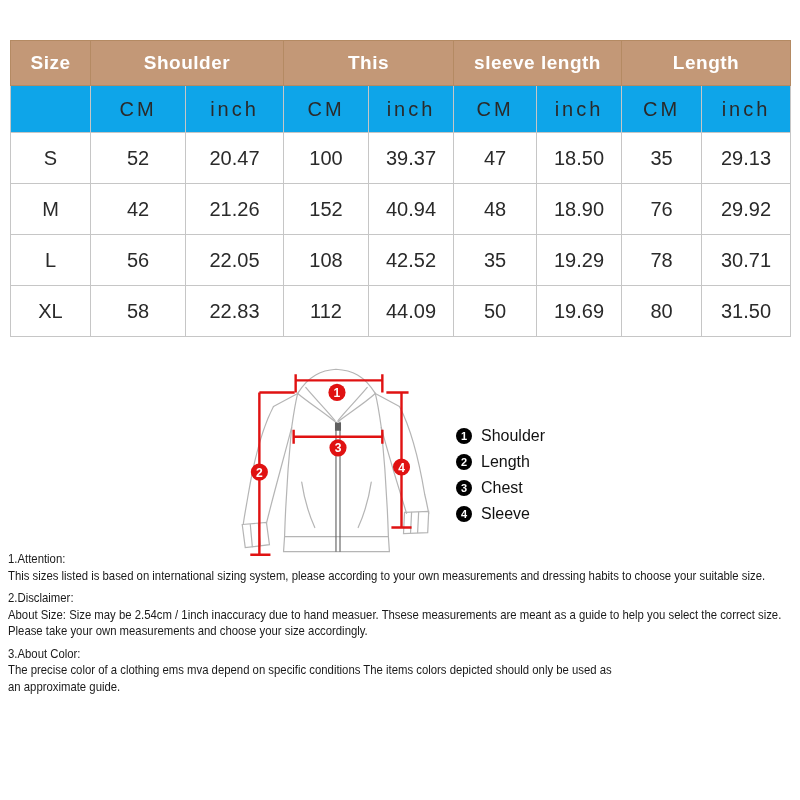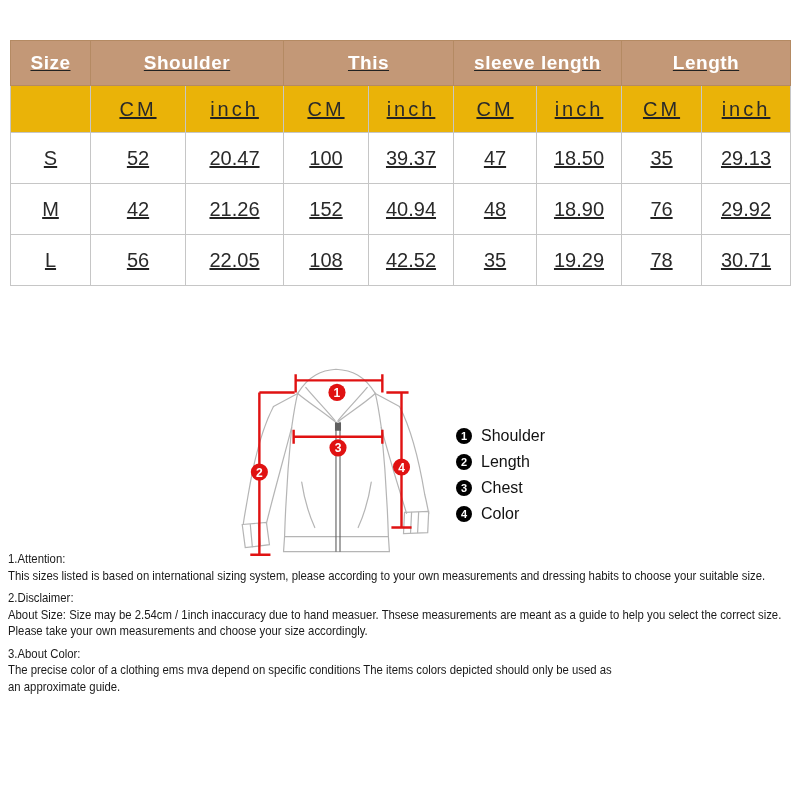--- a/index.html
+++ b/index.html
@@ -1,24 +1,24 @@
 <!DOCTYPE html>
 <html><head>
 <meta charset="utf-8">
 <style>
   html,body{margin:0;padding:0;background:#fff;}
   .canvas{position:relative;width:800px;height:800px;background:#fff;overflow:hidden;
           font-family:"Liberation Sans",sans-serif;color:#222;}
 
   
-  .size-table{position:absolute;left:10px;top:40px;width:780px;border-collapse:collapse;table-layout:fixed;text-decoration:underline;}
+  .size-table{position:absolute;left:10px;top:40px;width:780px;border-collapse:collapse;table-layout:fixed;}
   .size-table th,.size-table td{border:1px solid #c6c6c6;text-align:center;vertical-align:middle;padding:0;}
   .head-row th{background:#c39877;color:#fff;font-size:19px;font-weight:600;height:44px;
                border:1px solid #b48a63;letter-spacing:.5px;}
-  .unit-row th{height:46px;background:#eab308;color:#2a2a2a;font-size:20px;font-weight:500;letter-spacing:3px;}
+  .unit-row th{height:46px;background:#0ea5e9;color:#2a2a2a;font-size:20px;font-weight:500;letter-spacing:3px;}
   .size-table tbody td{height:50px;font-size:20px;color:#2a2a2a;background:#fff;}
   .size-table tbody td.size-cell{font-weight:500;}
 
   
   .jacket-svg{position:absolute;left:213px;top:363px;width:252px;height:202px;}
   .gray{fill:none;stroke:#b5b5b5;stroke-width:1.2;stroke-linecap:round;}
   .zip{fill:none;stroke:#606060;stroke-width:1.1;}
   .red{fill:none;stroke:#e01212;stroke-width:2.4;}
   .callout{fill:#e01212;}
   .callout-num{fill:#fff;font-size:12px;font-weight:bold;font-family:"Liberation Sans",sans-serif;}
@@ -100,20 +100,31 @@
         <td class="size-cell">L</td>
         <td>56</td>
         <td>22.05</td>
         <td>108</td>
         <td>42.52</td>
         <td>35</td>
         <td>19.29</td>
         <td>78</td>
         <td>30.71</td>
       </tr>
+      <tr>
+        <td class="size-cell">XL</td>
+        <td>58</td>
+        <td>22.83</td>
+        <td>112</td>
+        <td>44.09</td>
+        <td>50</td>
+        <td>19.69</td>
+        <td>80</td>
+        <td>31.50</td>
+      </tr>
     </tbody>
   </table>
 
   <svg class="jacket-svg" viewBox="0 0 250 200">
 
     <g>
 
       <path class="gray" d="M84 30 C95 12 108 7 122 6 C138 7 150 12 161 30"></path>
       <path class="gray" d="M84 30 C96 40 112 50 121 58"></path>
       <path class="gray" d="M161 30 C150 40 134 50 124 58"></path>
@@ -172,21 +183,21 @@
     <div class="legend-item">
       <span class="disc">2</span>
       <span class="legend-label">Length</span>
     </div>
     <div class="legend-item">
       <span class="disc">3</span>
       <span class="legend-label">Chest</span>
     </div>
     <div class="legend-item">
       <span class="disc">4</span>
-      <span class="legend-label">Color</span>
+      <span class="legend-label">Sleeve</span>
     </div>
   </div>
 
   <div class="notes">
     <div class="note-title">1.Attention:</div>
     <div class="note-line">This sizes listed is based on international sizing system, please according to your own measurements and dressing habits to choose your suitable size.</div>
     <div class="note-title mt">2.Disclaimer:</div>
     <div class="note-line">About Size: Size may be 2.54cm / 1inch inaccuracy due to hand measuer. Thsese measurements are meant as a guide to help you select the correct size.</div>
     <div class="note-line">Please take your own measurements and choose your size accordingly.</div>
     <div class="note-title mt">3.About Color:</div>

